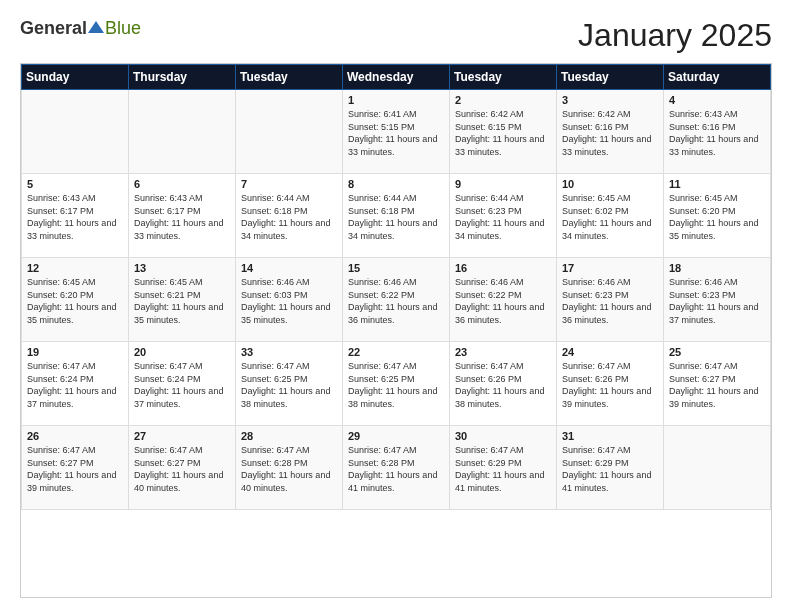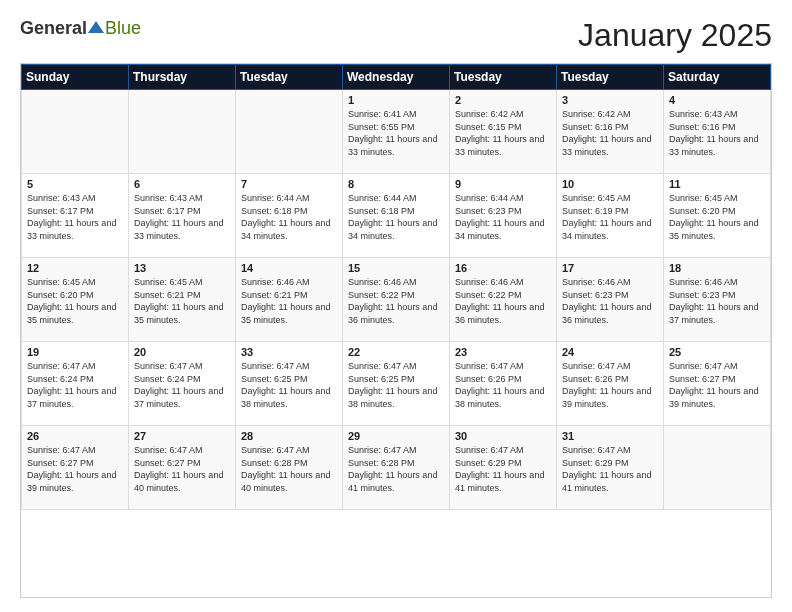--- a/index.html
+++ b/index.html
@@ -145,21 +145,21 @@
         </tr>
       </thead>
       <tbody id="calendar-body">
       <tr>
             <td class="empty"></td>
             <td class="empty"></td>
             <td class="empty"></td>
             <td>
               <span class="day-number">1</span>
               <div class="day-info">Sunrise: 6:41 AM
-Sunset: 6:55 PM
+Sunset: 5:15 PM
 Daylight: 11 hours and 33 minutes.</div>
             </td>
             <td>
               <span class="day-number">2</span>
               <div class="day-info">Sunrise: 6:42 AM
 Sunset: 6:15 PM
 Daylight: 11 hours and 33 minutes.</div>
             </td>
             <td>
               <span class="day-number">3</span>
@@ -201,21 +201,21 @@
             </td>
             <td>
               <span class="day-number">9</span>
               <div class="day-info">Sunrise: 6:44 AM
 Sunset: 6:23 PM
 Daylight: 11 hours and 34 minutes.</div>
             </td>
             <td>
               <span class="day-number">10</span>
               <div class="day-info">Sunrise: 6:45 AM
-Sunset: 6:19 PM
+Sunset: 6:02 PM
 Daylight: 11 hours and 34 minutes.</div>
             </td>
             <td>
               <span class="day-number">11</span>
               <div class="day-info">Sunrise: 6:45 AM
 Sunset: 6:20 PM
 Daylight: 11 hours and 35 minutes.</div>
             </td>
           </tr>
           <tr>
@@ -227,21 +227,21 @@
             </td>
             <td>
               <span class="day-number">13</span>
               <div class="day-info">Sunrise: 6:45 AM
 Sunset: 6:21 PM
 Daylight: 11 hours and 35 minutes.</div>
             </td>
             <td>
               <span class="day-number">14</span>
               <div class="day-info">Sunrise: 6:46 AM
-Sunset: 6:21 PM
+Sunset: 6:03 PM
 Daylight: 11 hours and 35 minutes.</div>
             </td>
             <td>
               <span class="day-number">15</span>
               <div class="day-info">Sunrise: 6:46 AM
 Sunset: 6:22 PM
 Daylight: 11 hours and 36 minutes.</div>
             </td>
             <td>
               <span class="day-number">16</span>

